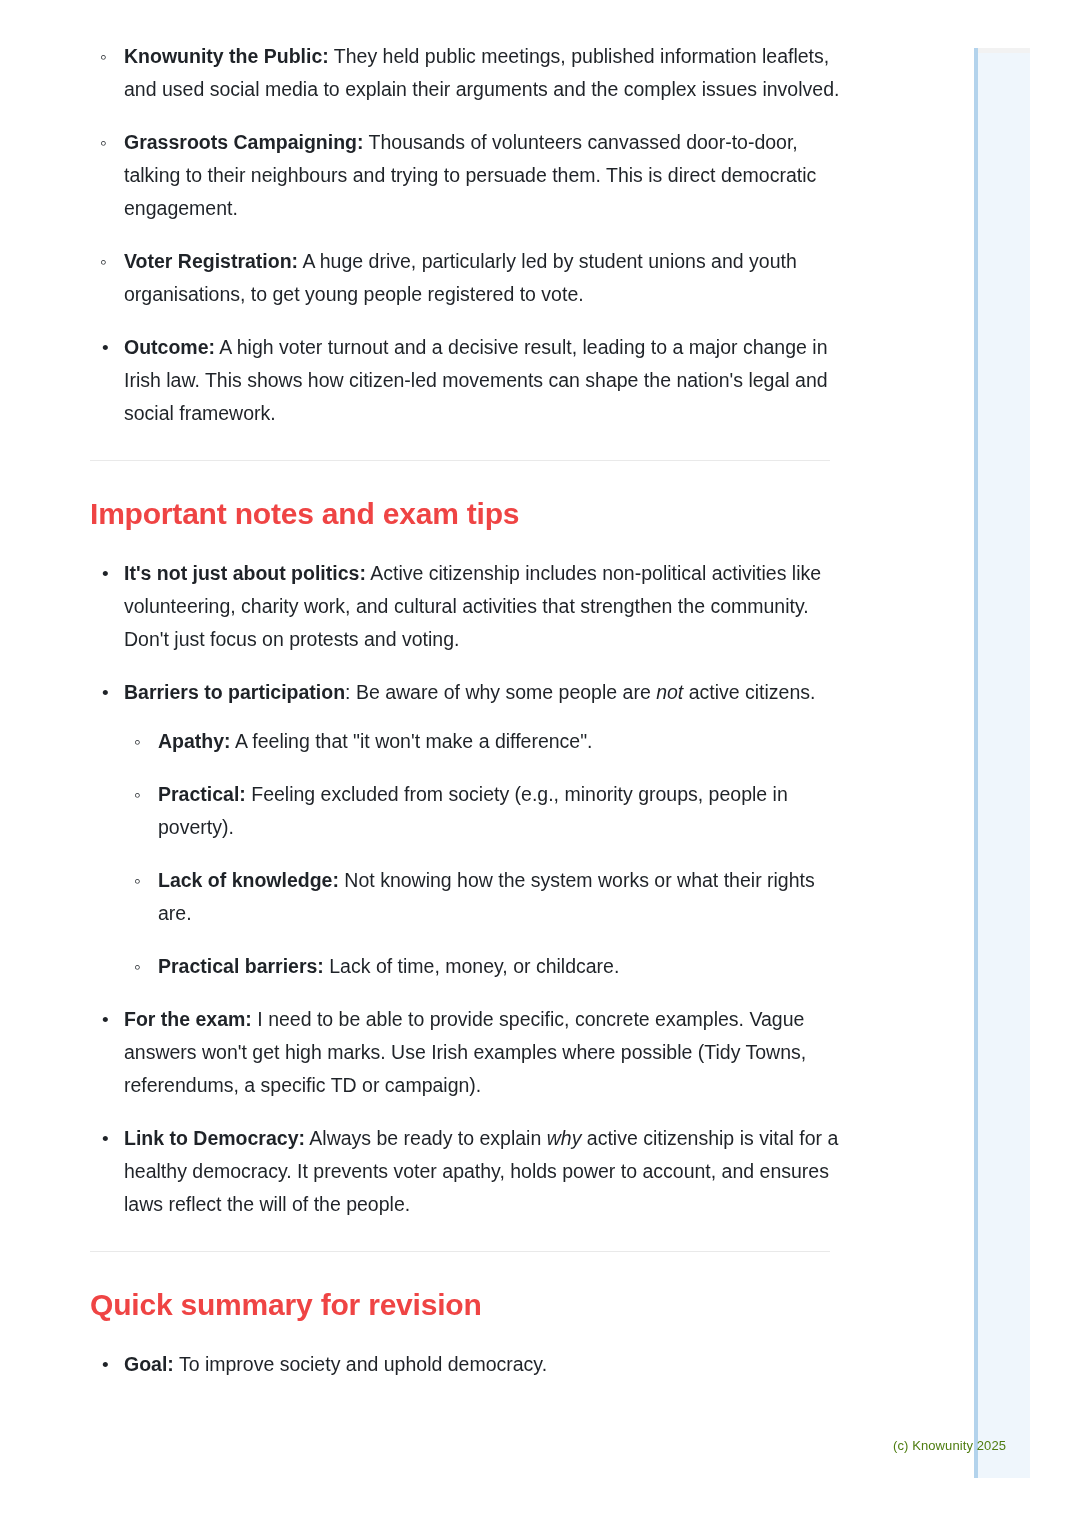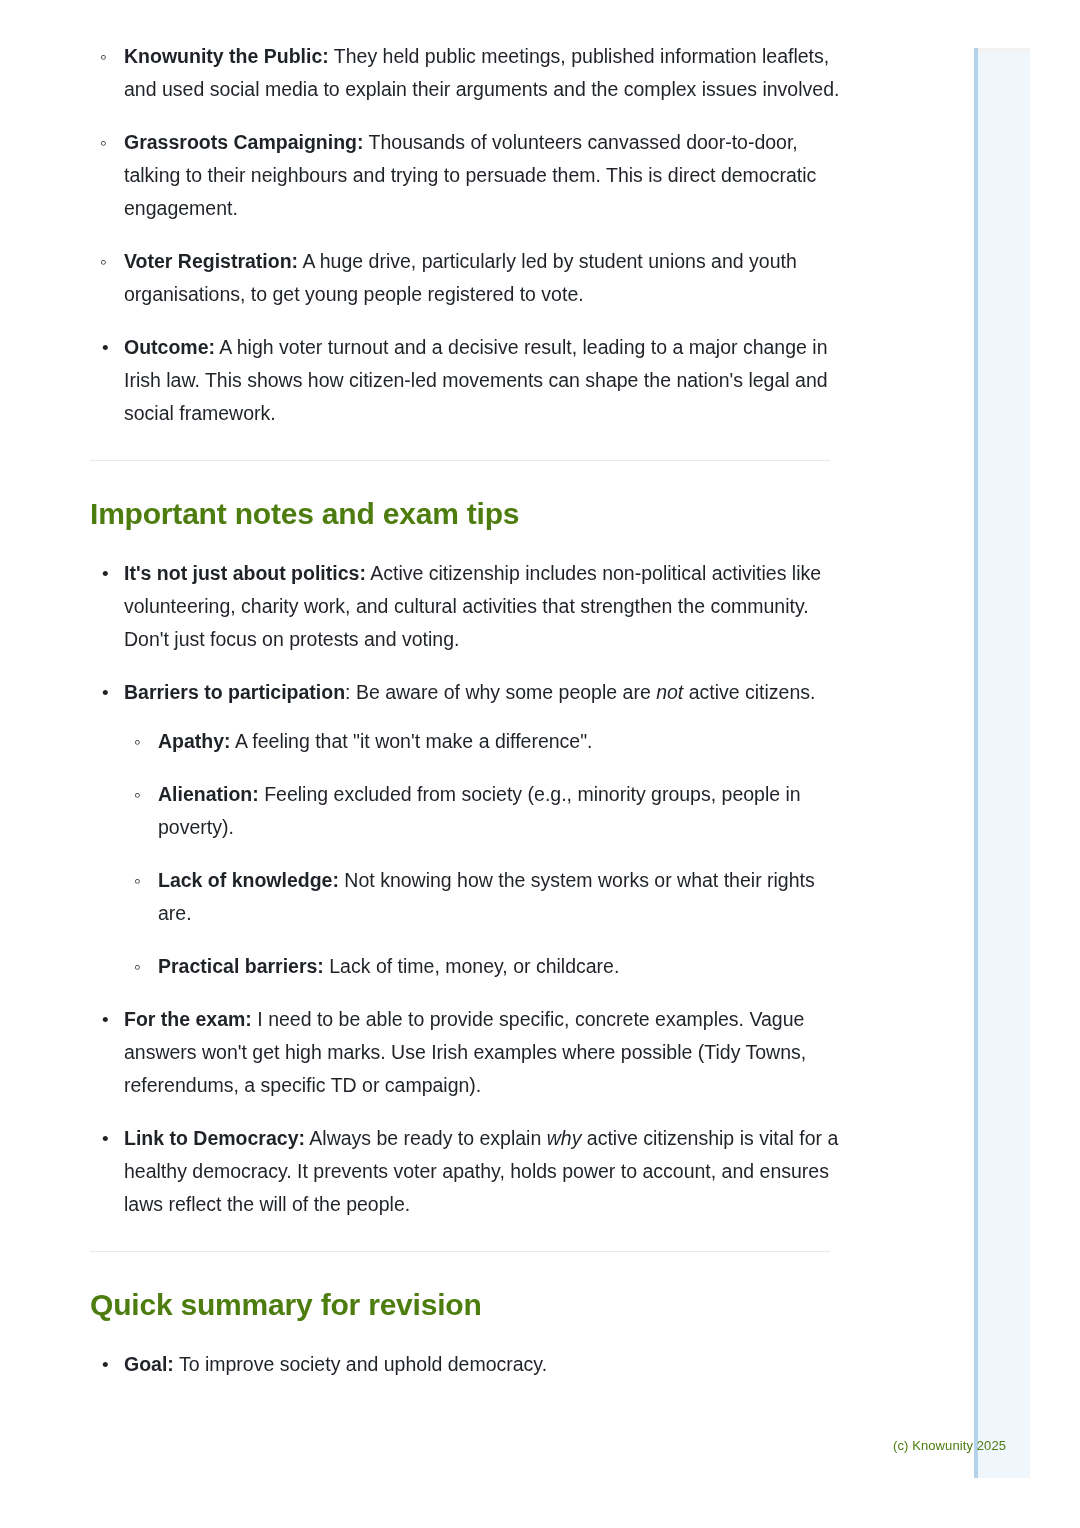--- a/index.html
+++ b/index.html
@@ -112,21 +112,21 @@
   }
 
   b, strong { font-weight: bold; color: #1f2328; }
   i, em { font-style: italic; }
 
   
   h2.section {
     font-size: 30px;
     line-height: 38px;
     font-weight: bold;
-    color: #4d7c0f;
+    color: #ef4444;
     margin: 0 0 24px 0;
     letter-spacing: -0.2px;
   }
 
   
   .divider {
     height: 1px;
     background: #e9e9e9;
     margin: 30px 0 34px 0;
     width: 740px;
@@ -181,21 +181,21 @@
       </li>
 
       <li>
         <b>Barriers to participation</b><span>: Be aware of why some people are </span><i>not</i><span> active citizens.</span>
 
         <ul class="lvl2 subblock tight">
           <li>
             <b>Apathy:</b><span> A feeling that "it won't make a difference".</span>
           </li>
           <li>
-            <b>Alienation:</b><span> Feeling excluded from society (e.g., minority groups, people in poverty).</span>
+            <b>Practical:</b><span> Feeling excluded from society (e.g., minority groups, people in poverty).</span>
           </li>
           <li>
             <b>Lack of knowledge:</b><span> Not knowing how the system works or what their rights are.</span>
           </li>
           <li>
             <b>Practical barriers:</b><span> Lack of time, money, or childcare.</span>
           </li>
         </ul>
       </li>
 

